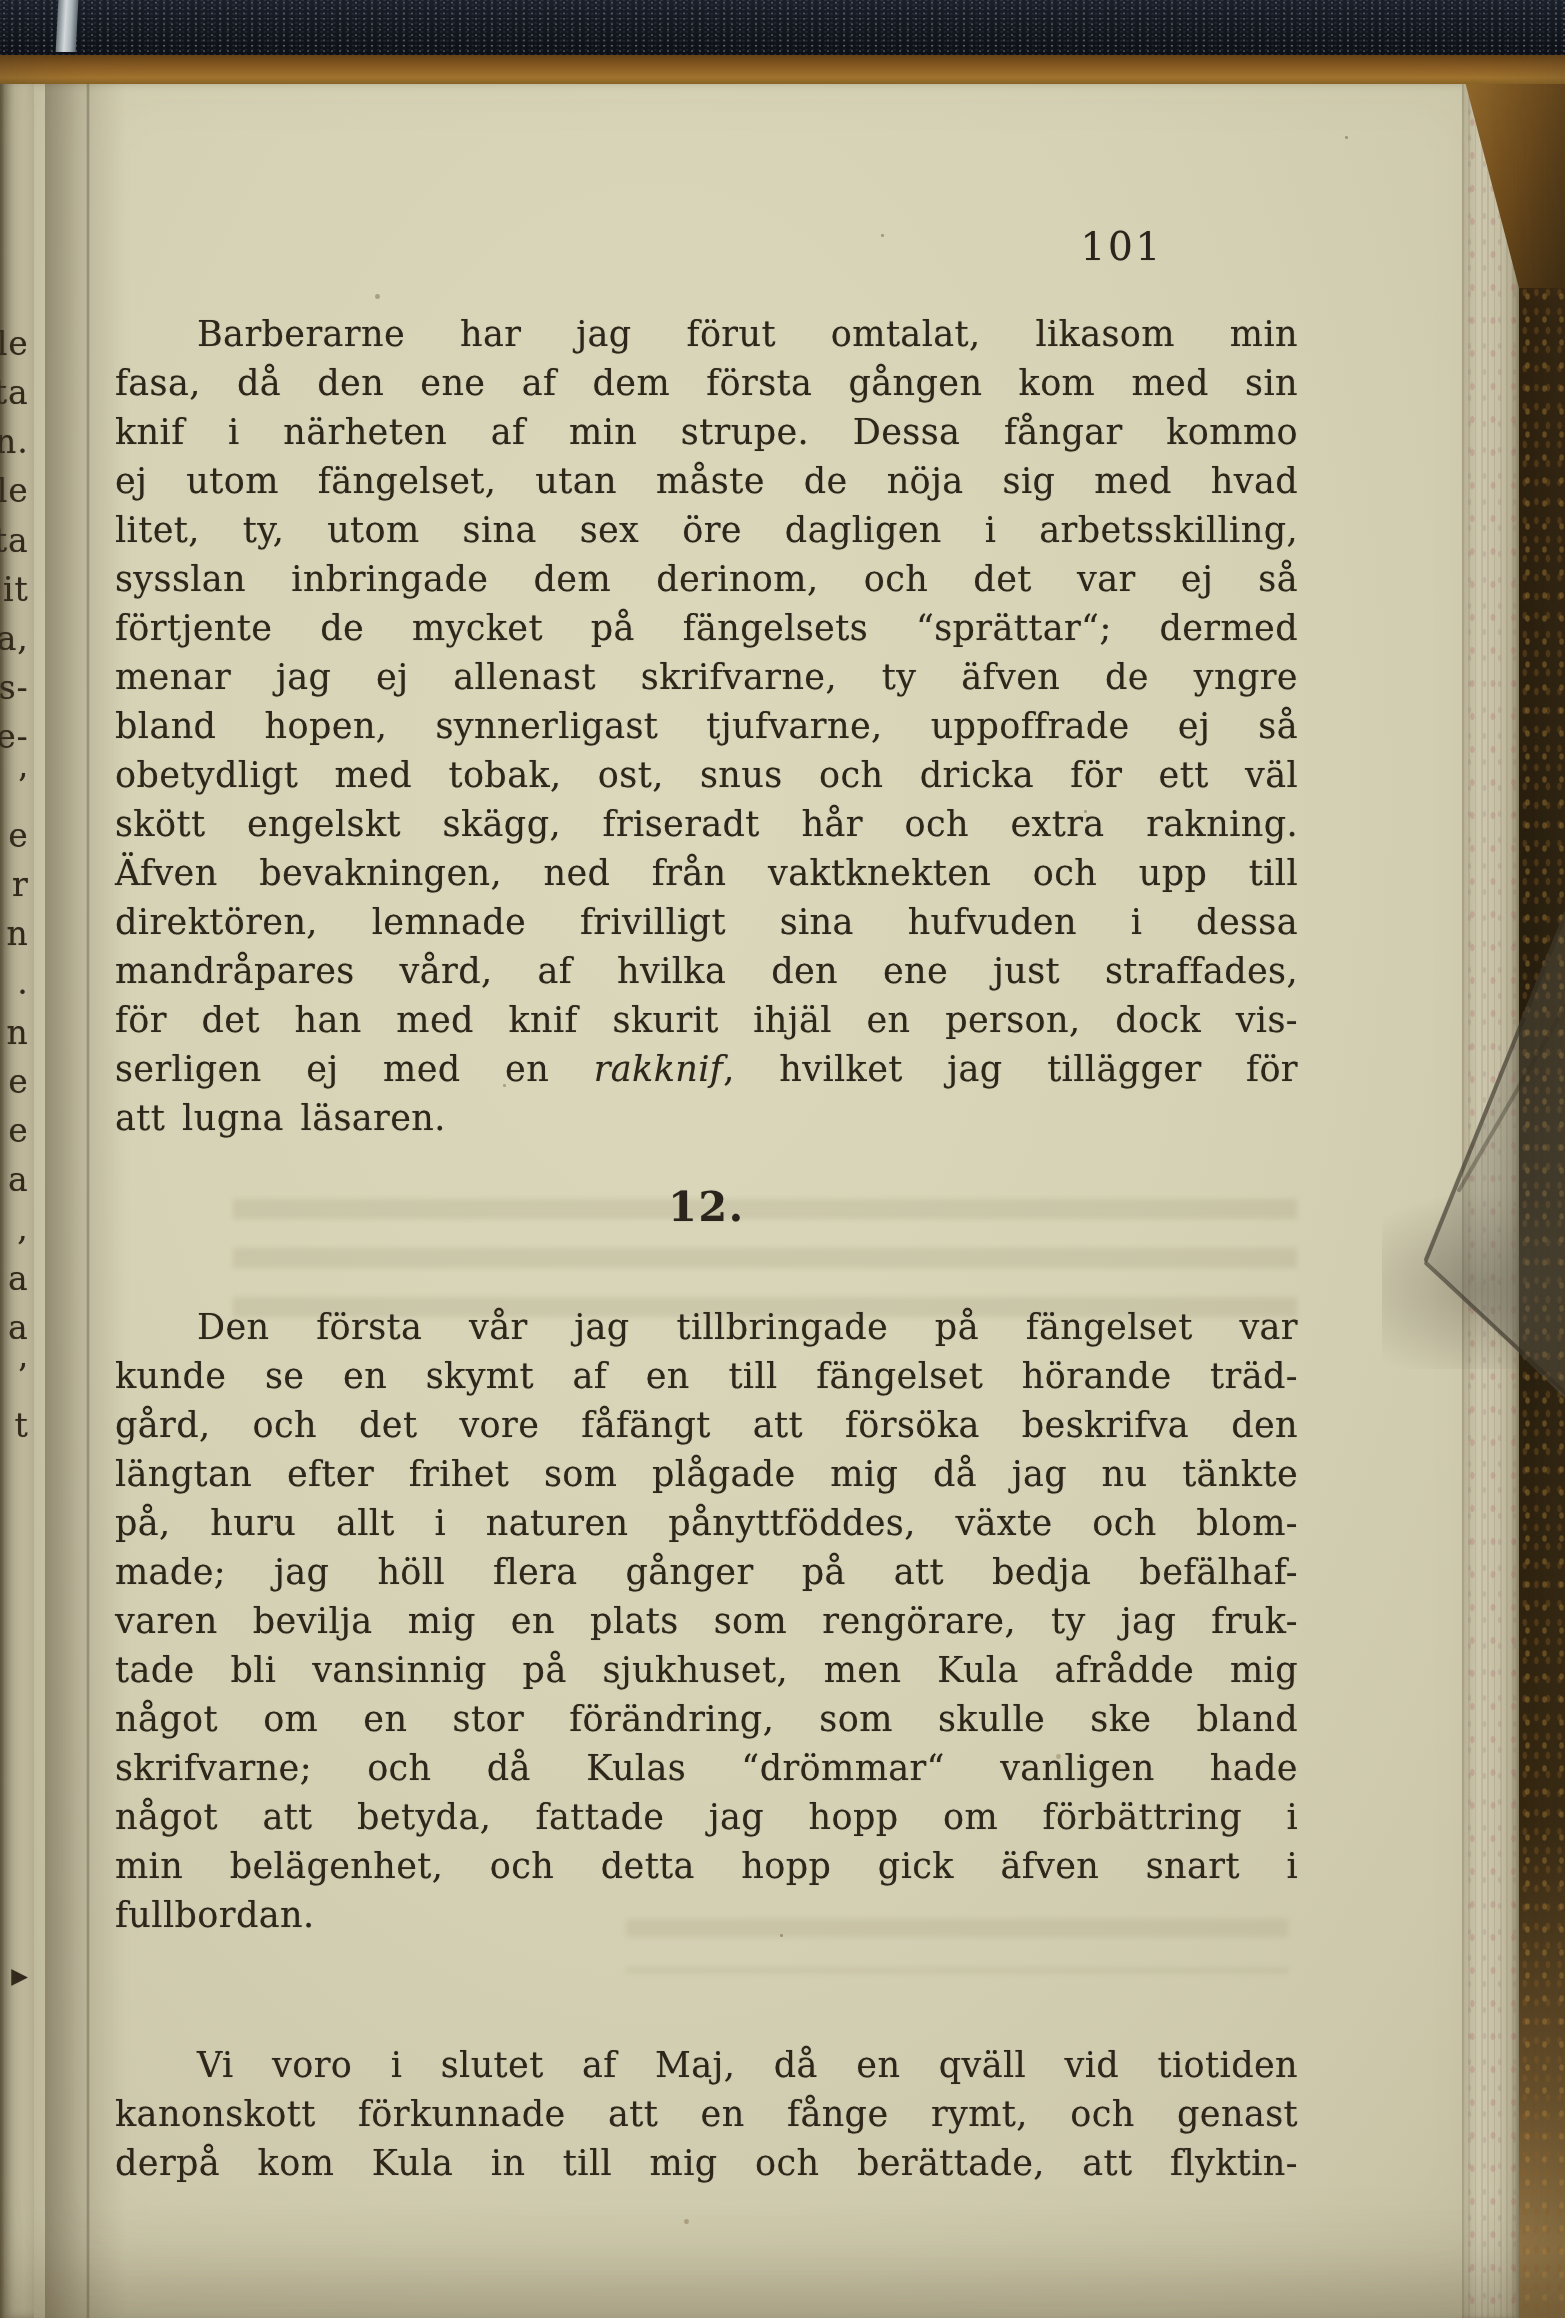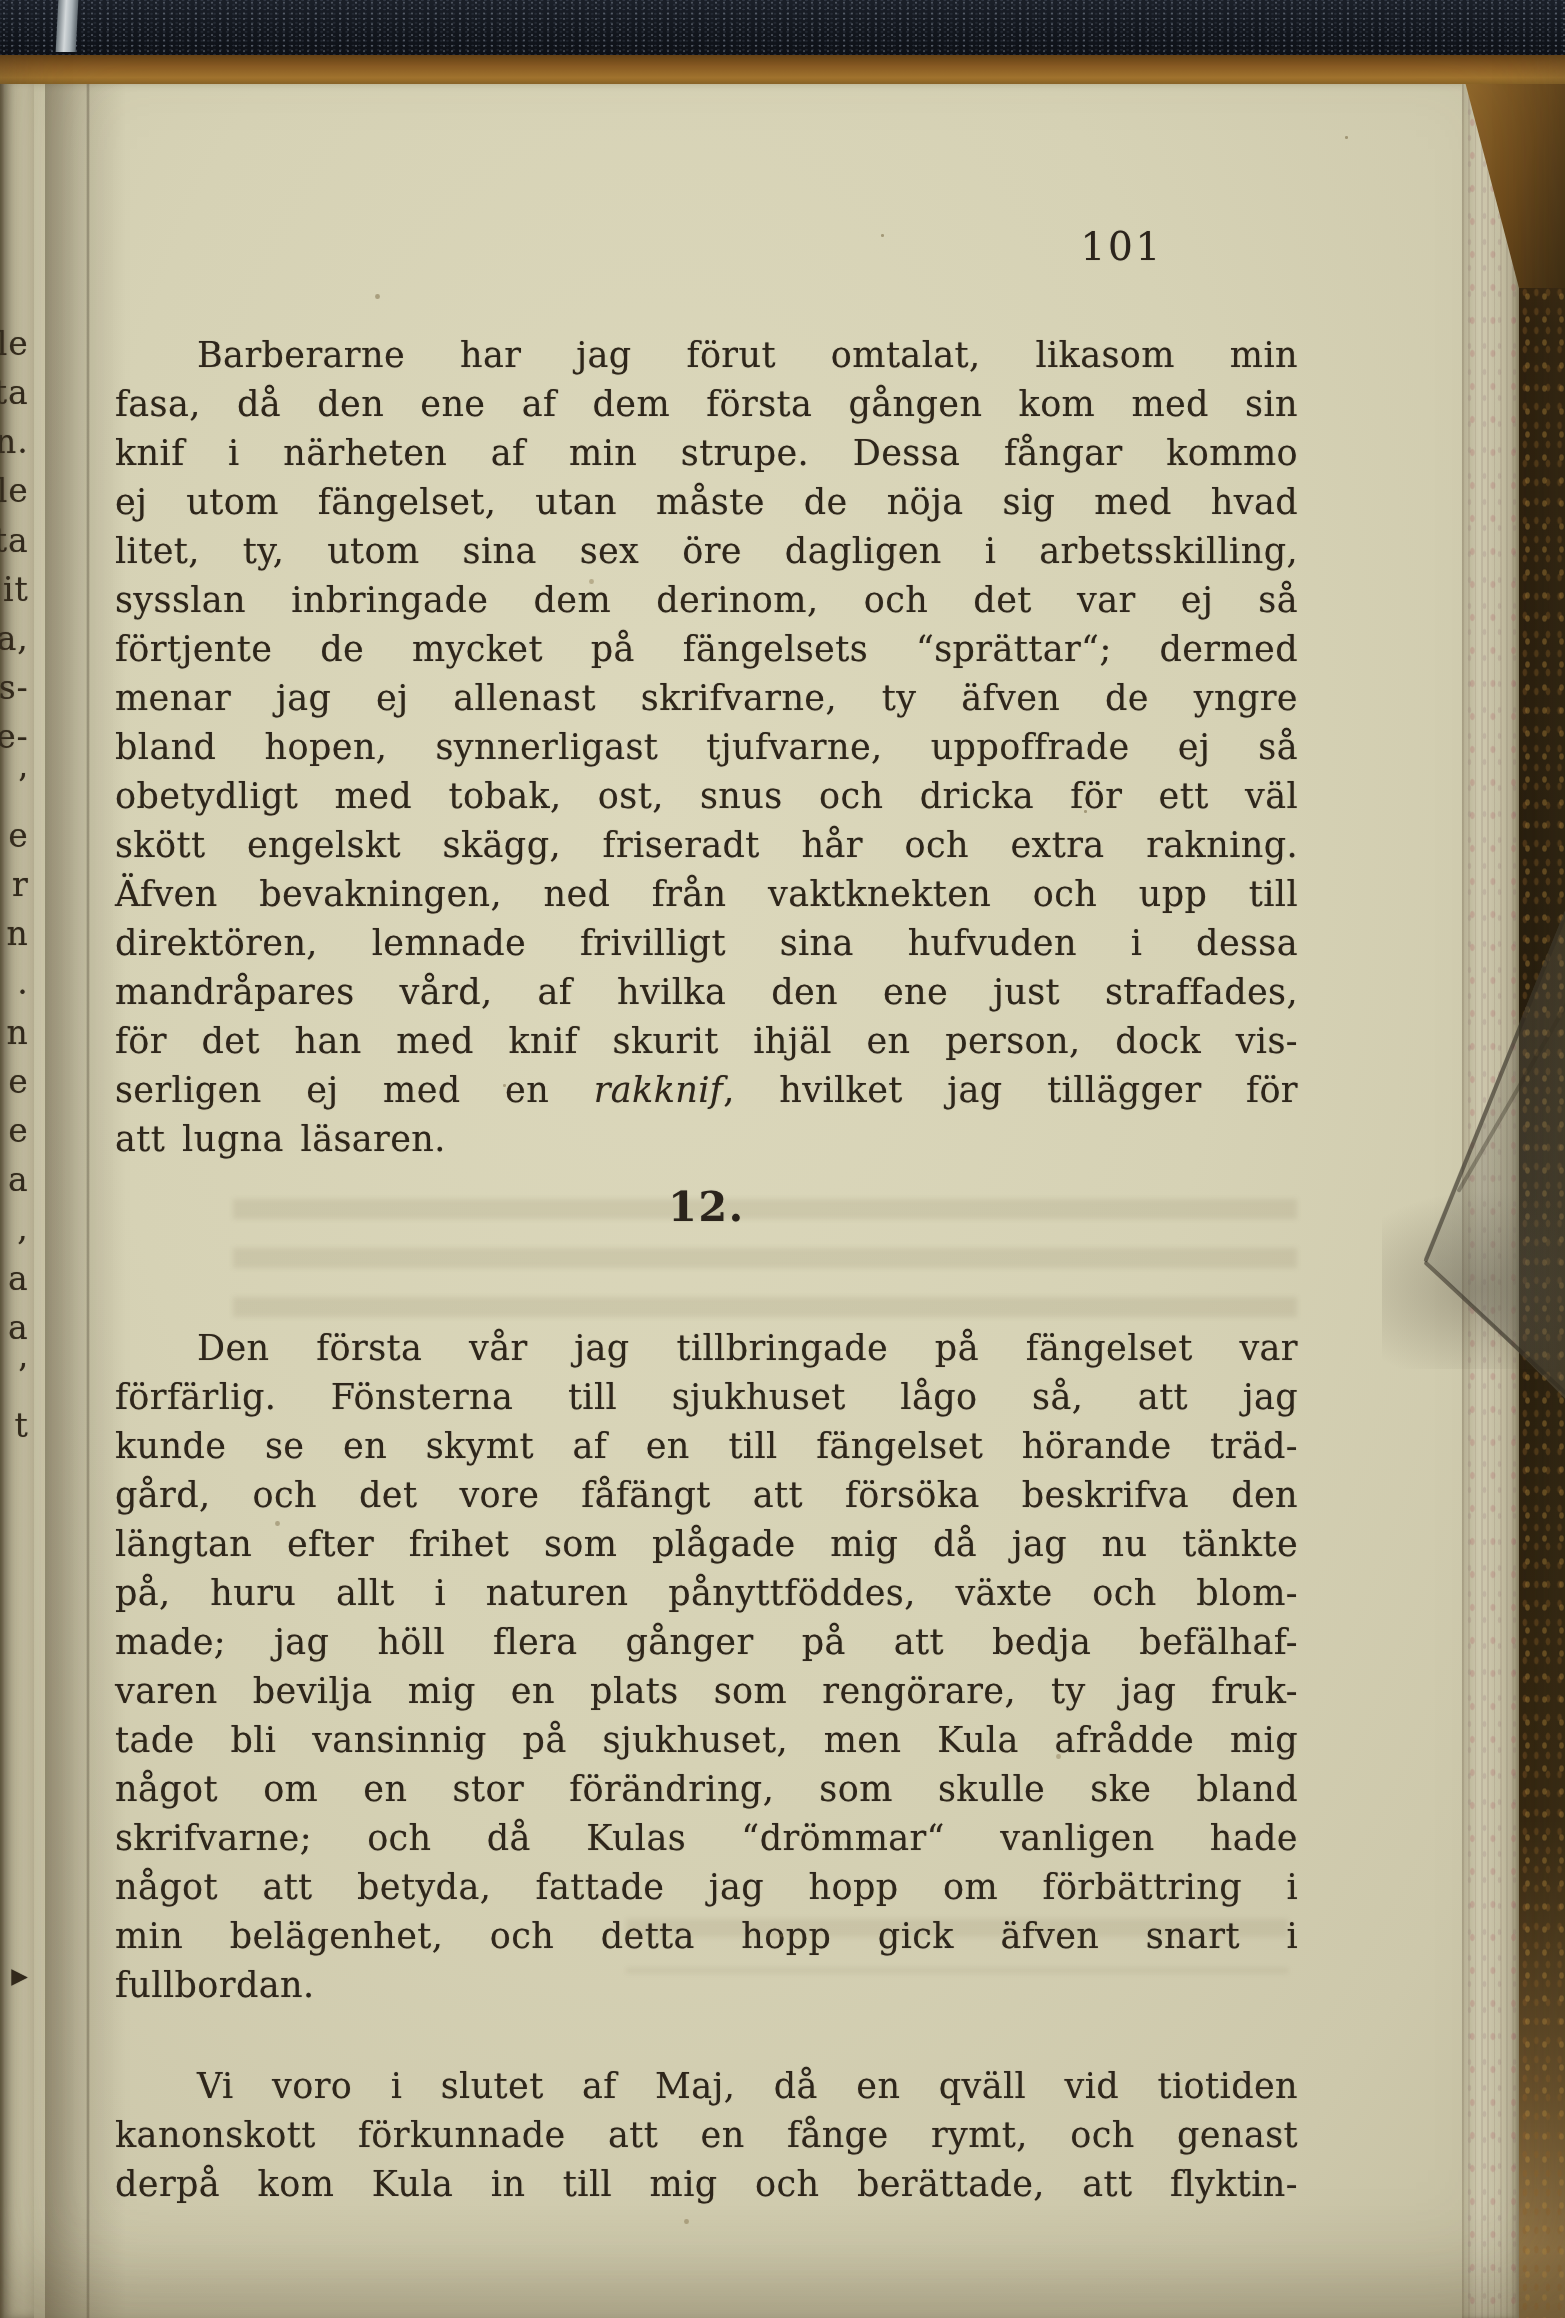--- a/index.html
+++ b/index.html
@@ -91,21 +91,21 @@
   .page-number{
     position:absolute;left:1038px;top:224px;width:125px;z-index:6;
     font-size:39px;color:#2b241c;text-align:right;letter-spacing:2.7px;
     text-shadow:0 0 0.9px rgba(43,36,28,.45);
   }
   .section-heading{
     position:absolute;left:115px;top:1183px;width:1183px;z-index:6;
     font-size:41px;font-weight:bold;color:#2b241c;text-align:center;letter-spacing:1.8px;
     text-shadow:0 0 0.9px rgba(43,36,28,.45);
   }
-  .para{position:absolute;left:115px;width:1183px;z-index:6;color:#2e261b;margin-top:21px;}
+  .para{position:absolute;left:115px;width:1183px;z-index:6;color:#2e261b;}
   .line{
     font-size:35px;line-height:49px;height:49px;
     text-align:justify;text-align-last:justify;
     letter-spacing:0.4px;word-spacing:5.4px;
     text-shadow:0 0 0.9px rgba(46,38,27,.45);
     white-space:normal;overflow:visible;
   }
   .line.first{text-indent:82px;}
   .line.last{text-align-last:left;}
   .line em{font-style:italic;}
@@ -201,21 +201,20 @@
     <div class="line">mandråpares vård, af hvilka den ene just straffades,</div>
     <div class="line">för det han med knif skurit ihjäl en person, dock vis-</div>
     <div class="line">serligen ej med en <em>rakknif</em>, hvilket jag tillägger för</div>
     <div class="line last">att lugna läsaren.</div>
   </div>
 
 <div class="section-heading">12.</div>
 
 <div class="para" style="top:1303px;">
     <div class="line first">Den första vår jag tillbringade på fängelset var</div>
-    <div class="line">förfärlig.  Fönsterna till sjukhuset lågo så, att jag</div>
     <div class="line">kunde se en skymt af en till fängelset hörande träd-</div>
     <div class="line">gård, och det vore fåfängt att försöka beskrifva den</div>
     <div class="line">längtan efter frihet som plågade mig då jag nu tänkte</div>
     <div class="line">på, huru allt i naturen pånyttföddes, växte och blom-</div>
     <div class="line">made; jag höll flera gånger på att bedja befälhaf-</div>
     <div class="line">varen bevilja mig en plats som rengörare, ty jag fruk-</div>
     <div class="line">tade bli vansinnig på sjukhuset, men Kula afrådde mig</div>
     <div class="line">något om en stor förändring, som skulle ske bland</div>
     <div class="line">skrifvarne; och då Kulas “drömmar“ vanligen hade</div>
     <div class="line">något att betyda, fattade jag hopp om förbättring i</div>

